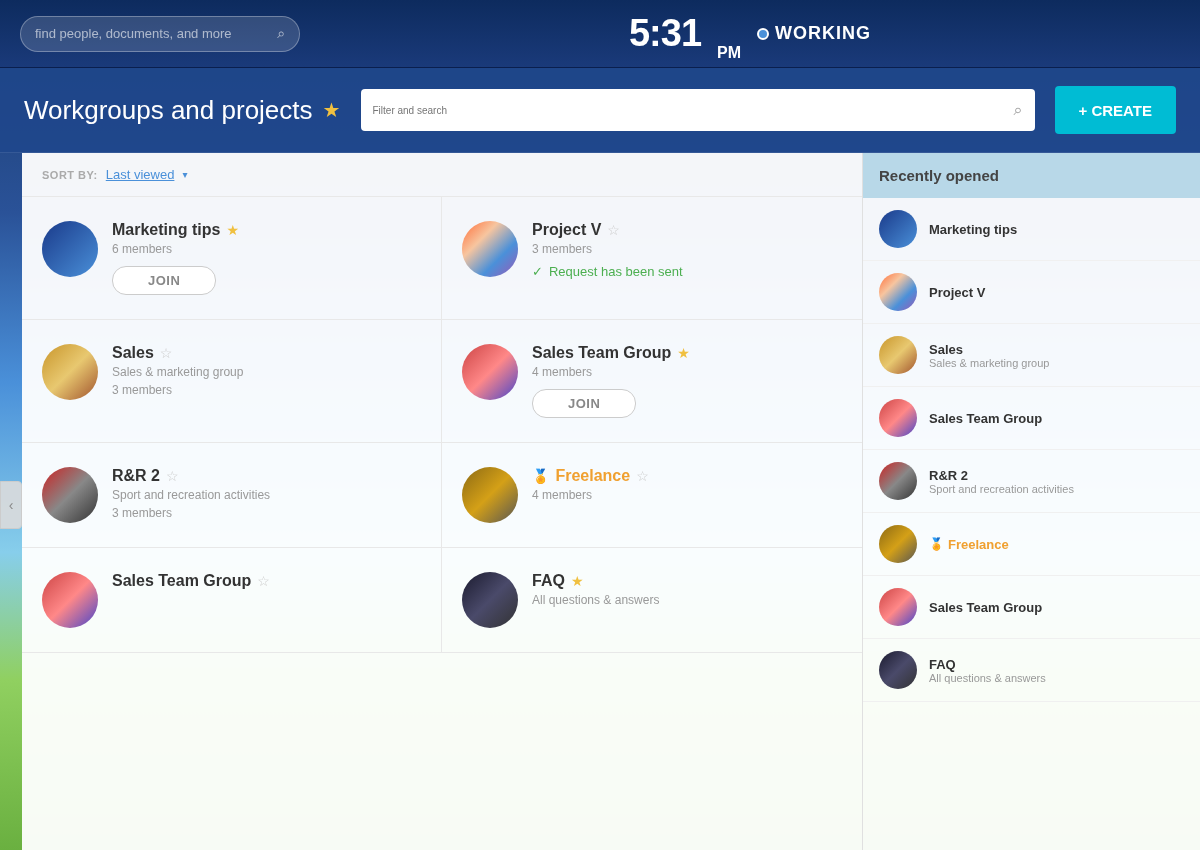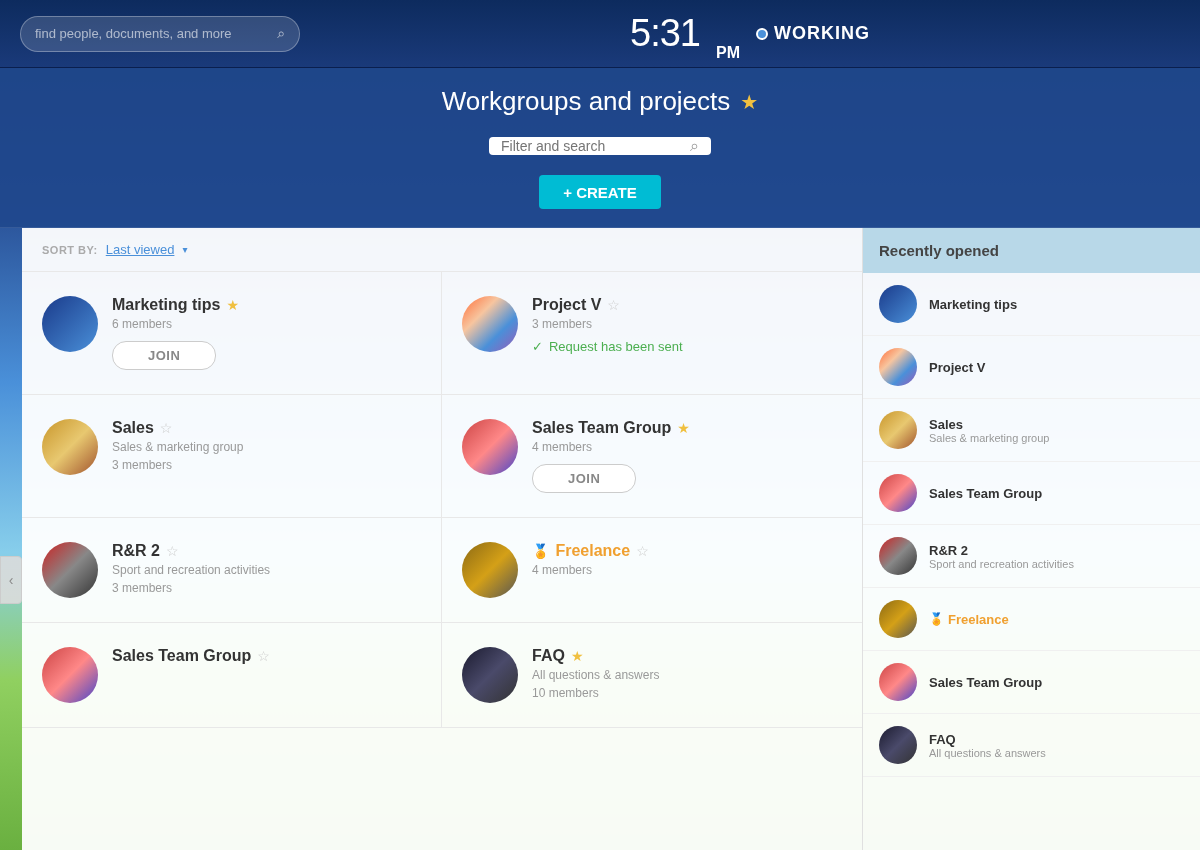--- a/index.html
+++ b/index.html
@@ -29,54 +29,53 @@
     .search-bar input {
       background: transparent; border: none; outline: none; color: rgba(255,255,255,0.8);
       font-size: 13px; width: 100%;
     }
     .search-bar input::placeholder { color: rgba(255,255,255,0.6); }
     .search-icon-svg { color: rgba(255,255,255,0.6); font-size: 14px; }
 
     .clock-area {
       flex: 1; display: flex; justify-content: center; align-items: center; gap: 16px;
     }
-    .clock { font-size: 38px; font-weight: 400; color: white; letter-spacing: -1px; }
+    .clock { font-size: 38px; font-weight: 700; color: white; letter-spacing: -1px; }
     .clock-pm { font-size: 16px; color: white; font-weight: 700; margin-top: 39px; }
     .status-area { display: flex; align-items: center; gap: 6px; }
     .status-dot { width: 12px; height: 12px; border-radius: 50%; background: #4a90d9; border: 2px solid white; }
     .status-text { color: white; font-size: 18px; font-weight: 700; letter-spacing: 1px; }
 
     .user-area { display: flex; align-items: center; gap: 10px; cursor: pointer; }
     .avatar { width: 40px; height: 40px; border-radius: 50%; overflow: hidden; background: #8b7355; border: 2px solid rgba(255,255,255,0.5); }
     .avatar svg { width: 100%; height: 100%; }
     .user-name { color: white; font-size: 15px; font-weight: 500; }
     .chevron-down { color: white; font-size: 10px; margin-left: 2px; }
 
     
     .page-header {
       position: relative; z-index: 10;
       background: rgba(30, 70, 140, 0.85);
       padding: 18px 24px;
       display: flex; align-items: center; gap: 20px;
       border-bottom: 1px solid rgba(255,255,255,0.1);
-      flex-direction: column;
     }
     .page-title { color: white; font-size: 26px; font-weight: 300; display: flex; align-items: center; gap: 10px; }
     .star-icon { color: #f0c040; font-size: 20px; }
     .filter-search-box {
       flex: 1; display: flex; align-items: center;
       background: white; border-radius: 4px; padding: 0 12px; height: 42px; gap: 8px;
     }
     .filter-search-box input {
-      border: none; outline: none; font-size: 14px; color: #737373; width: 100%;
+      border: none; outline: none; font-size: 10px; color: #737373; width: 100%;
     }
     .filter-search-icon { color: #999; font-size: 16px; }
     .create-btn {
       background: #00bcd4; color: white; border: none; border-radius: 4px;
-      padding: 0 24px; height: 34px; font-size: 15px; font-weight: 600;
+      padding: 0 24px; height: 48px; font-size: 15px; font-weight: 600;
       cursor: pointer; display: flex; align-items: center; gap: 6px; white-space: nowrap;
     }
 
     
     .main-content {
       position: relative; z-index: 10;
       display: flex; height: calc(850px - 68px - 78px);
     }
 
     
@@ -332,21 +331,20 @@
     <div class="group-avatar av-faq">
       <div class="av-inner"></div>
     </div>
     <div class="group-info">
       <div class="group-name-row">
 
         <span class="group-name">FAQ</span>
         <span class="group-star filled">★</span>
       </div>
       <div class="group-subtitle">All questions &amp; answers</div>
-      <div class="group-members">10 members</div>
 
     </div>
   </div>
       </div>
   </div>
 
   <div class="sidebar">
     <div class="sidebar-header">Recently opened</div>
     <div id="sidebar-items">
         <div class="sidebar-item">

